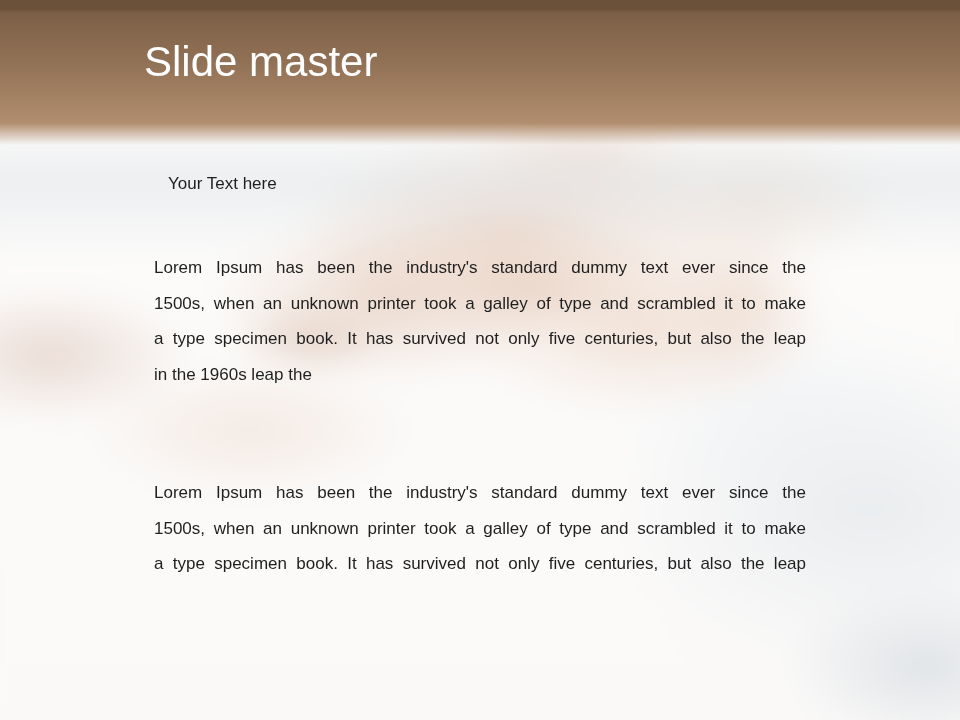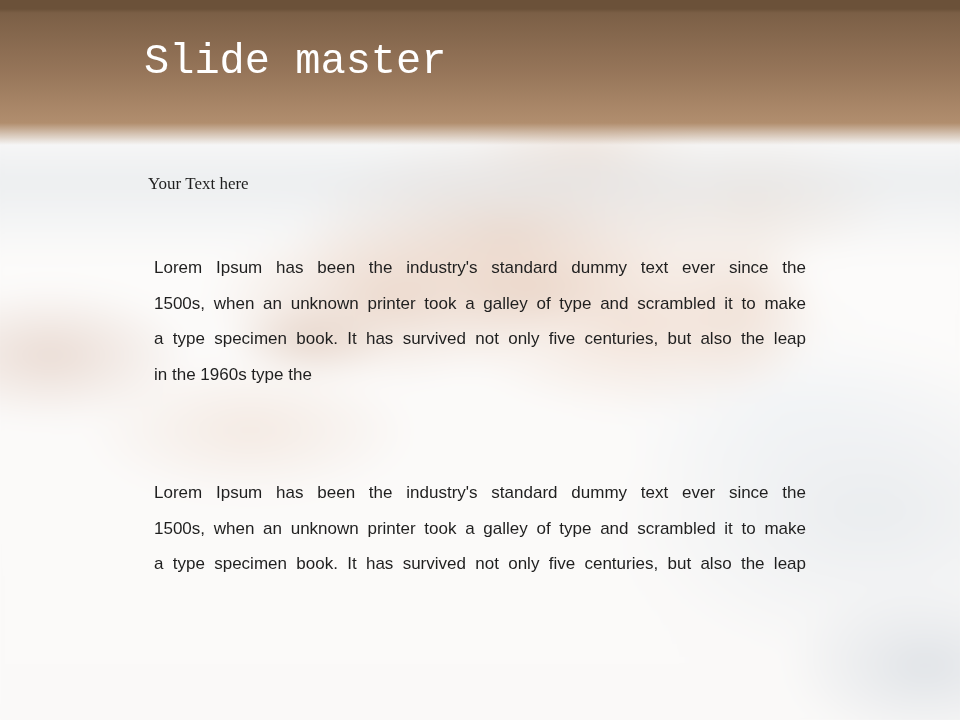--- a/index.html
+++ b/index.html
@@ -74,30 +74,28 @@
   }
 
   .slide-title {
     position: absolute;
     left: 144px; top: 41px;
     font-size: 42px;
     line-height: 1;
     font-weight: 400;
     letter-spacing: 0px;
     color: var(--title-color);
-    font-family: Liberation Mono, monospace;
   }
 
   .text-placeholder-label {
     position: absolute;
-    left: 148px; top: 174px;
+    left: 168px; top: 174px;
     font-size: 17px;
     line-height: 20px;
     color: var(--body-text-color);
-    font-family: Liberation Serif, serif;
   }
 
   .paragraph {
     position: absolute;
     left: 154px;
     width: 652px;
     font-size: 17px;
     color: var(--body-text-color);
   }
   .paragraph-1 { top: 250px; }
@@ -126,21 +124,21 @@
   <div class="header-fade"></div>
 
   <div class="slide-title">Slide master</div>
 
   <div class="text-placeholder-label">Your Text here</div>
 
   <div class="paragraph paragraph-1">
     <div class="text-line">Lorem Ipsum has been the industry's standard dummy text ever since the</div>
     <div class="text-line">1500s, when an unknown printer took a galley of type and scrambled it to make</div>
     <div class="text-line">a type specimen book. It has survived not only five centuries, but also the leap</div>
-    <div class="text-line last">in the 1960s type the</div>
+    <div class="text-line last">in the 1960s leap the</div>
   </div>
 
   <div class="paragraph paragraph-2">
     <div class="text-line">Lorem Ipsum has been the industry's standard dummy text ever since the</div>
     <div class="text-line">1500s, when an unknown printer took a galley of type and scrambled it to make</div>
     <div class="text-line">a type specimen book. It has survived not only five centuries, but also the leap</div>
   </div>
 
 </div>
 

